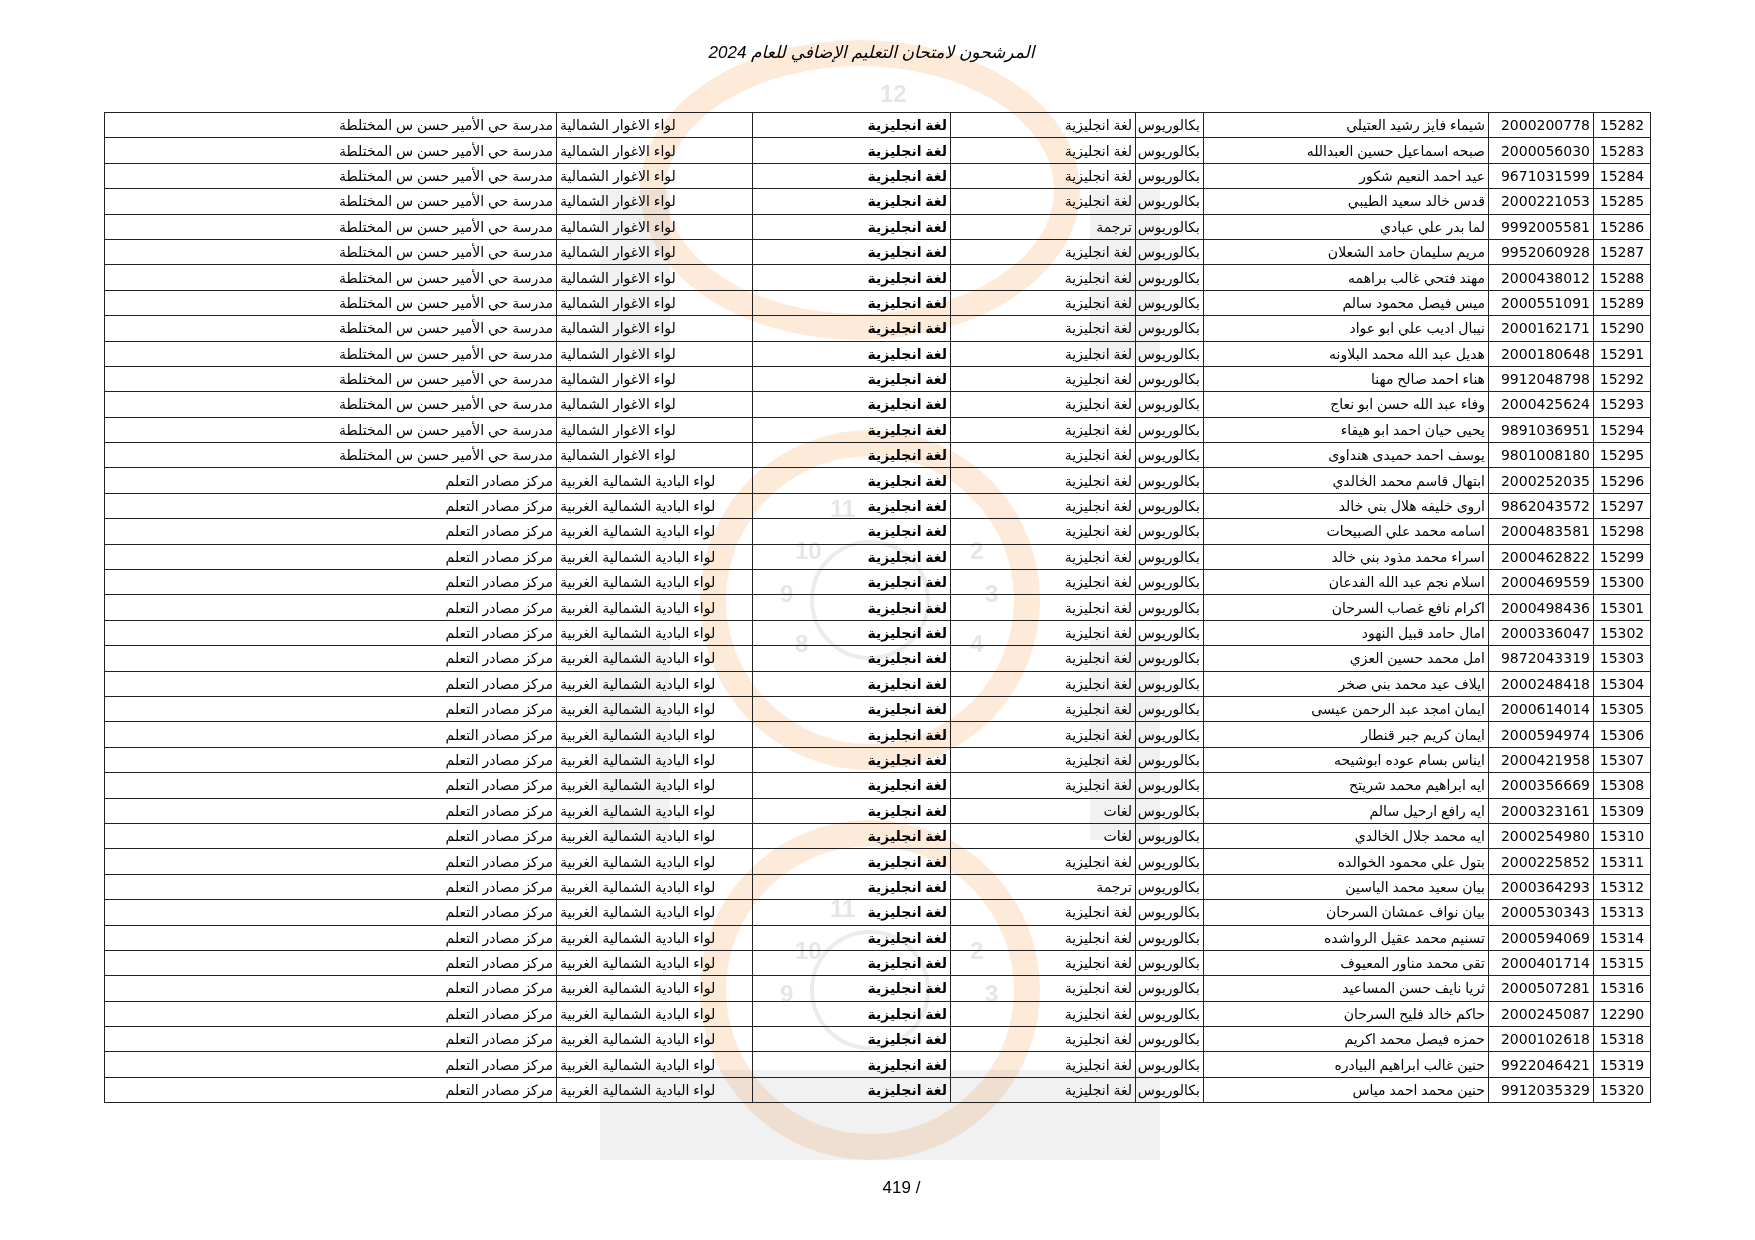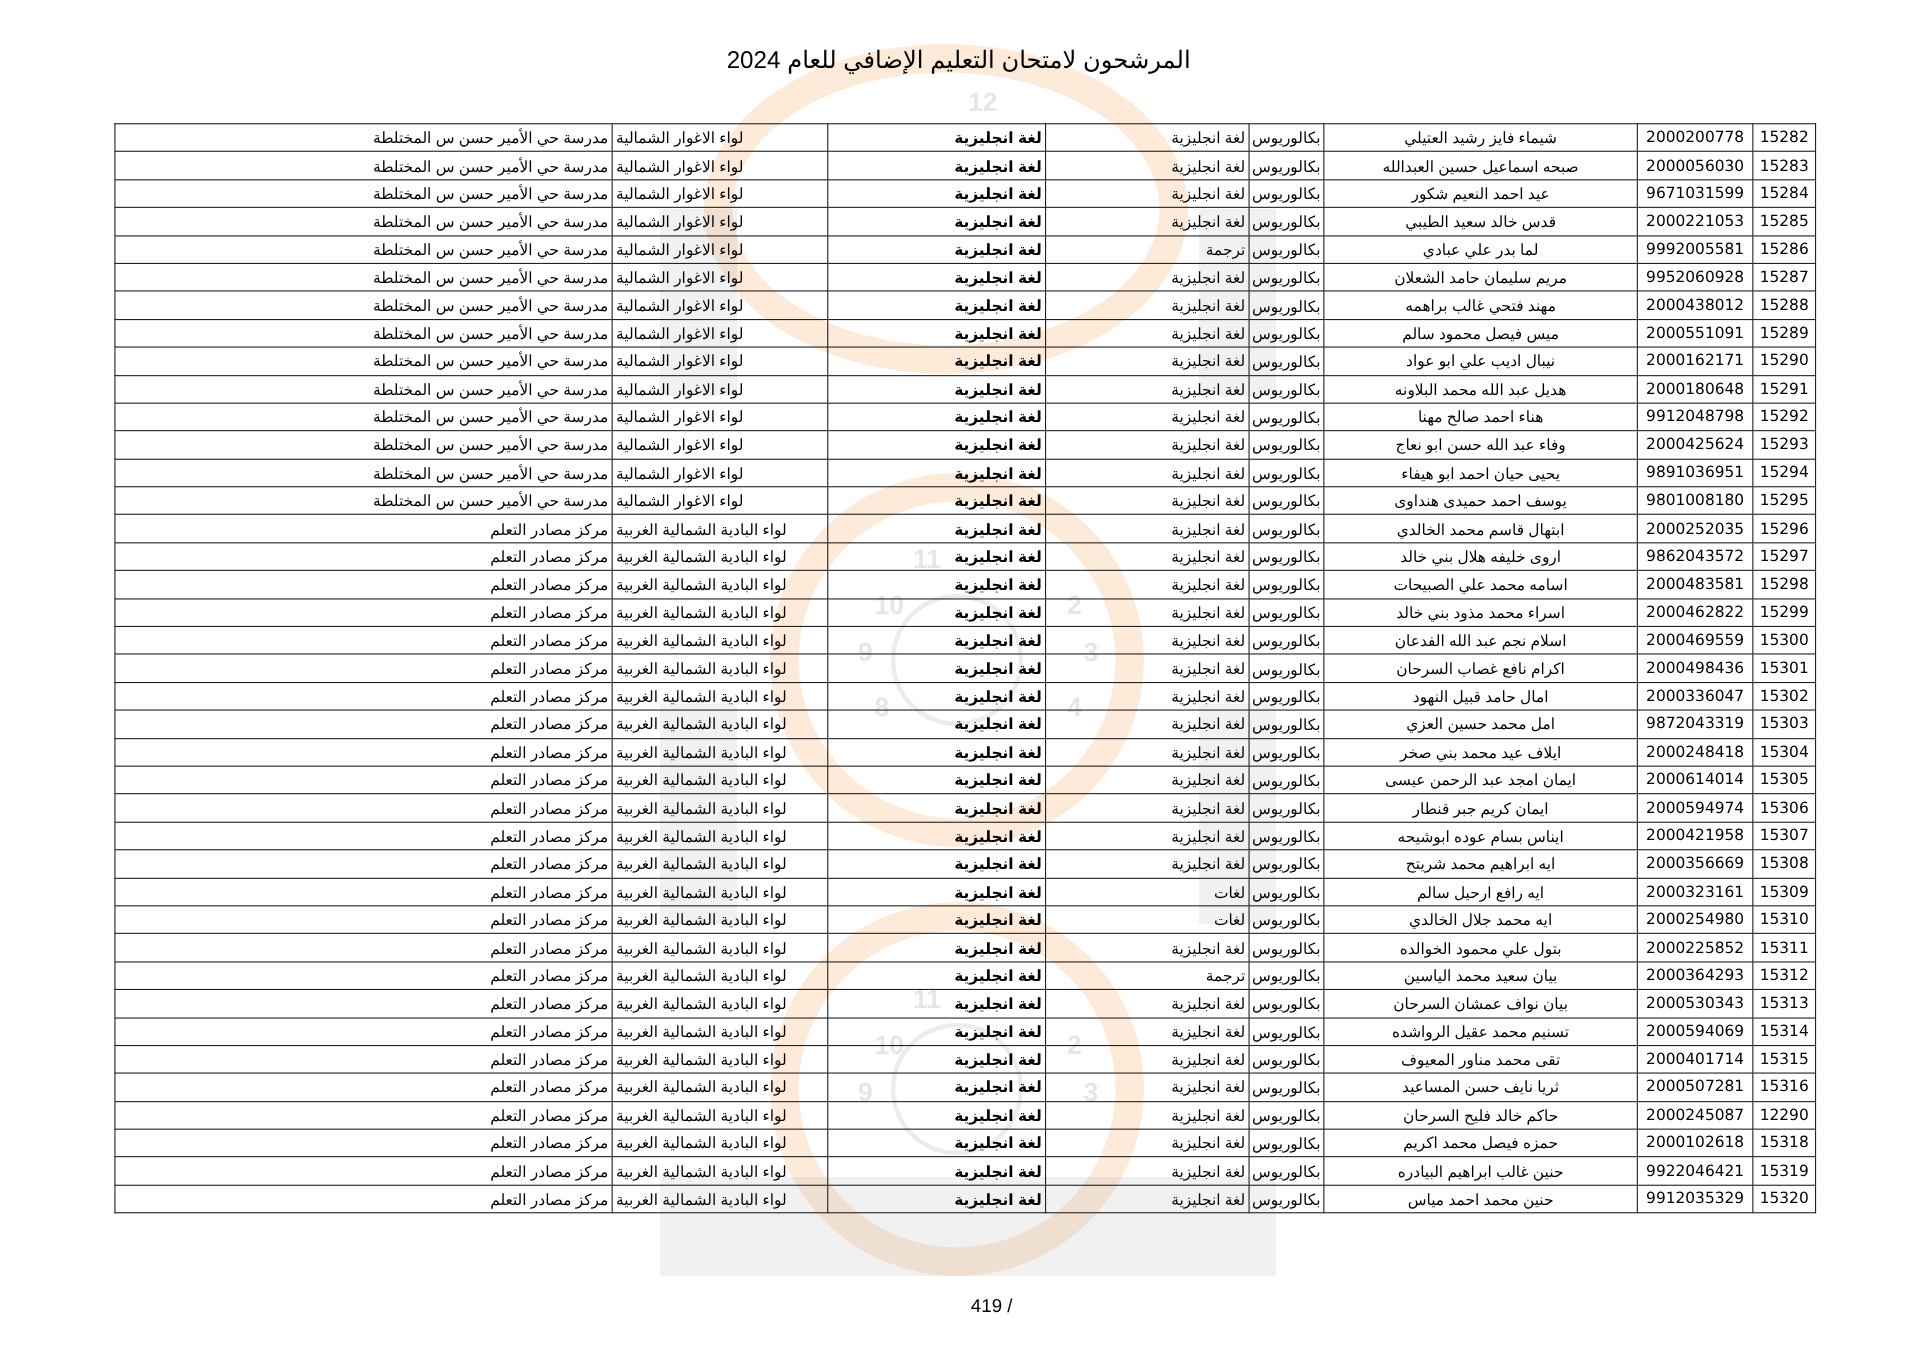--- a/index.html
+++ b/index.html
@@ -2,21 +2,21 @@
 <html><head>
 <meta charset="utf-8">
 <style>
   html, body { margin: 0; padding: 0; background: #ffffff; }
   body {
     width: 1755px; height: 1240px; position: relative; overflow: hidden;
     font-family: "Liberation Sans", "DejaVu Sans", sans-serif; color: #000;
   }
   .page-title {
     position: absolute; top: 42px; left: 0; width: 1743px; text-align: center;
-    font-size: 22px; direction: rtl;
+    font-size: 17px; direction: rtl; font-style: italic;
   }
   
   .wm { position: absolute; pointer-events: none; }
   .wm-ring {
     border-radius: 50%; border: 26px solid rgba(247, 178, 120, 0.28);
     box-sizing: border-box;
   }
   .wm-face {
     border-radius: 50%; border: 4px solid rgba(150,150,150,0.18);
     box-sizing: border-box;
@@ -30,22 +30,22 @@
     position: absolute; top: 112px; left: 104px; width: 1546px;
     border-collapse: collapse; direction: rtl; table-layout: fixed;
     font-size: 14px;
   }
   table.sheet td {
     border: 1.3px solid #222; height: 24.4px; padding: 0 3px;
     white-space: nowrap; overflow: hidden; line-height: 24px;
   }
   td.c-seq, td.c-nid { font-family: "DejaVu Sans", sans-serif; font-size: 14px; text-align: right; }
   td.c-seq { text-align: center; }
-  td.c-nid { text-align: center; padding-right: 4px; }
-  td.c-name { text-align: center; }
+  td.c-nid { text-align: right; padding-right: 4px; }
+  td.c-name { text-align: right; }
   td.c-degree { text-align: right; }
   td.c-spec { text-align: right; }
   td.c-subject { text-align: right; font-weight: bold; }
   td.c-district { text-align: left; }
   td.c-center { text-align: right; }
   .page-number {
     position: absolute; top: 1178px; left: 0; width: 1755px; text-align: center;
     font-size: 17px;
     padding-left: 24px;
   }

